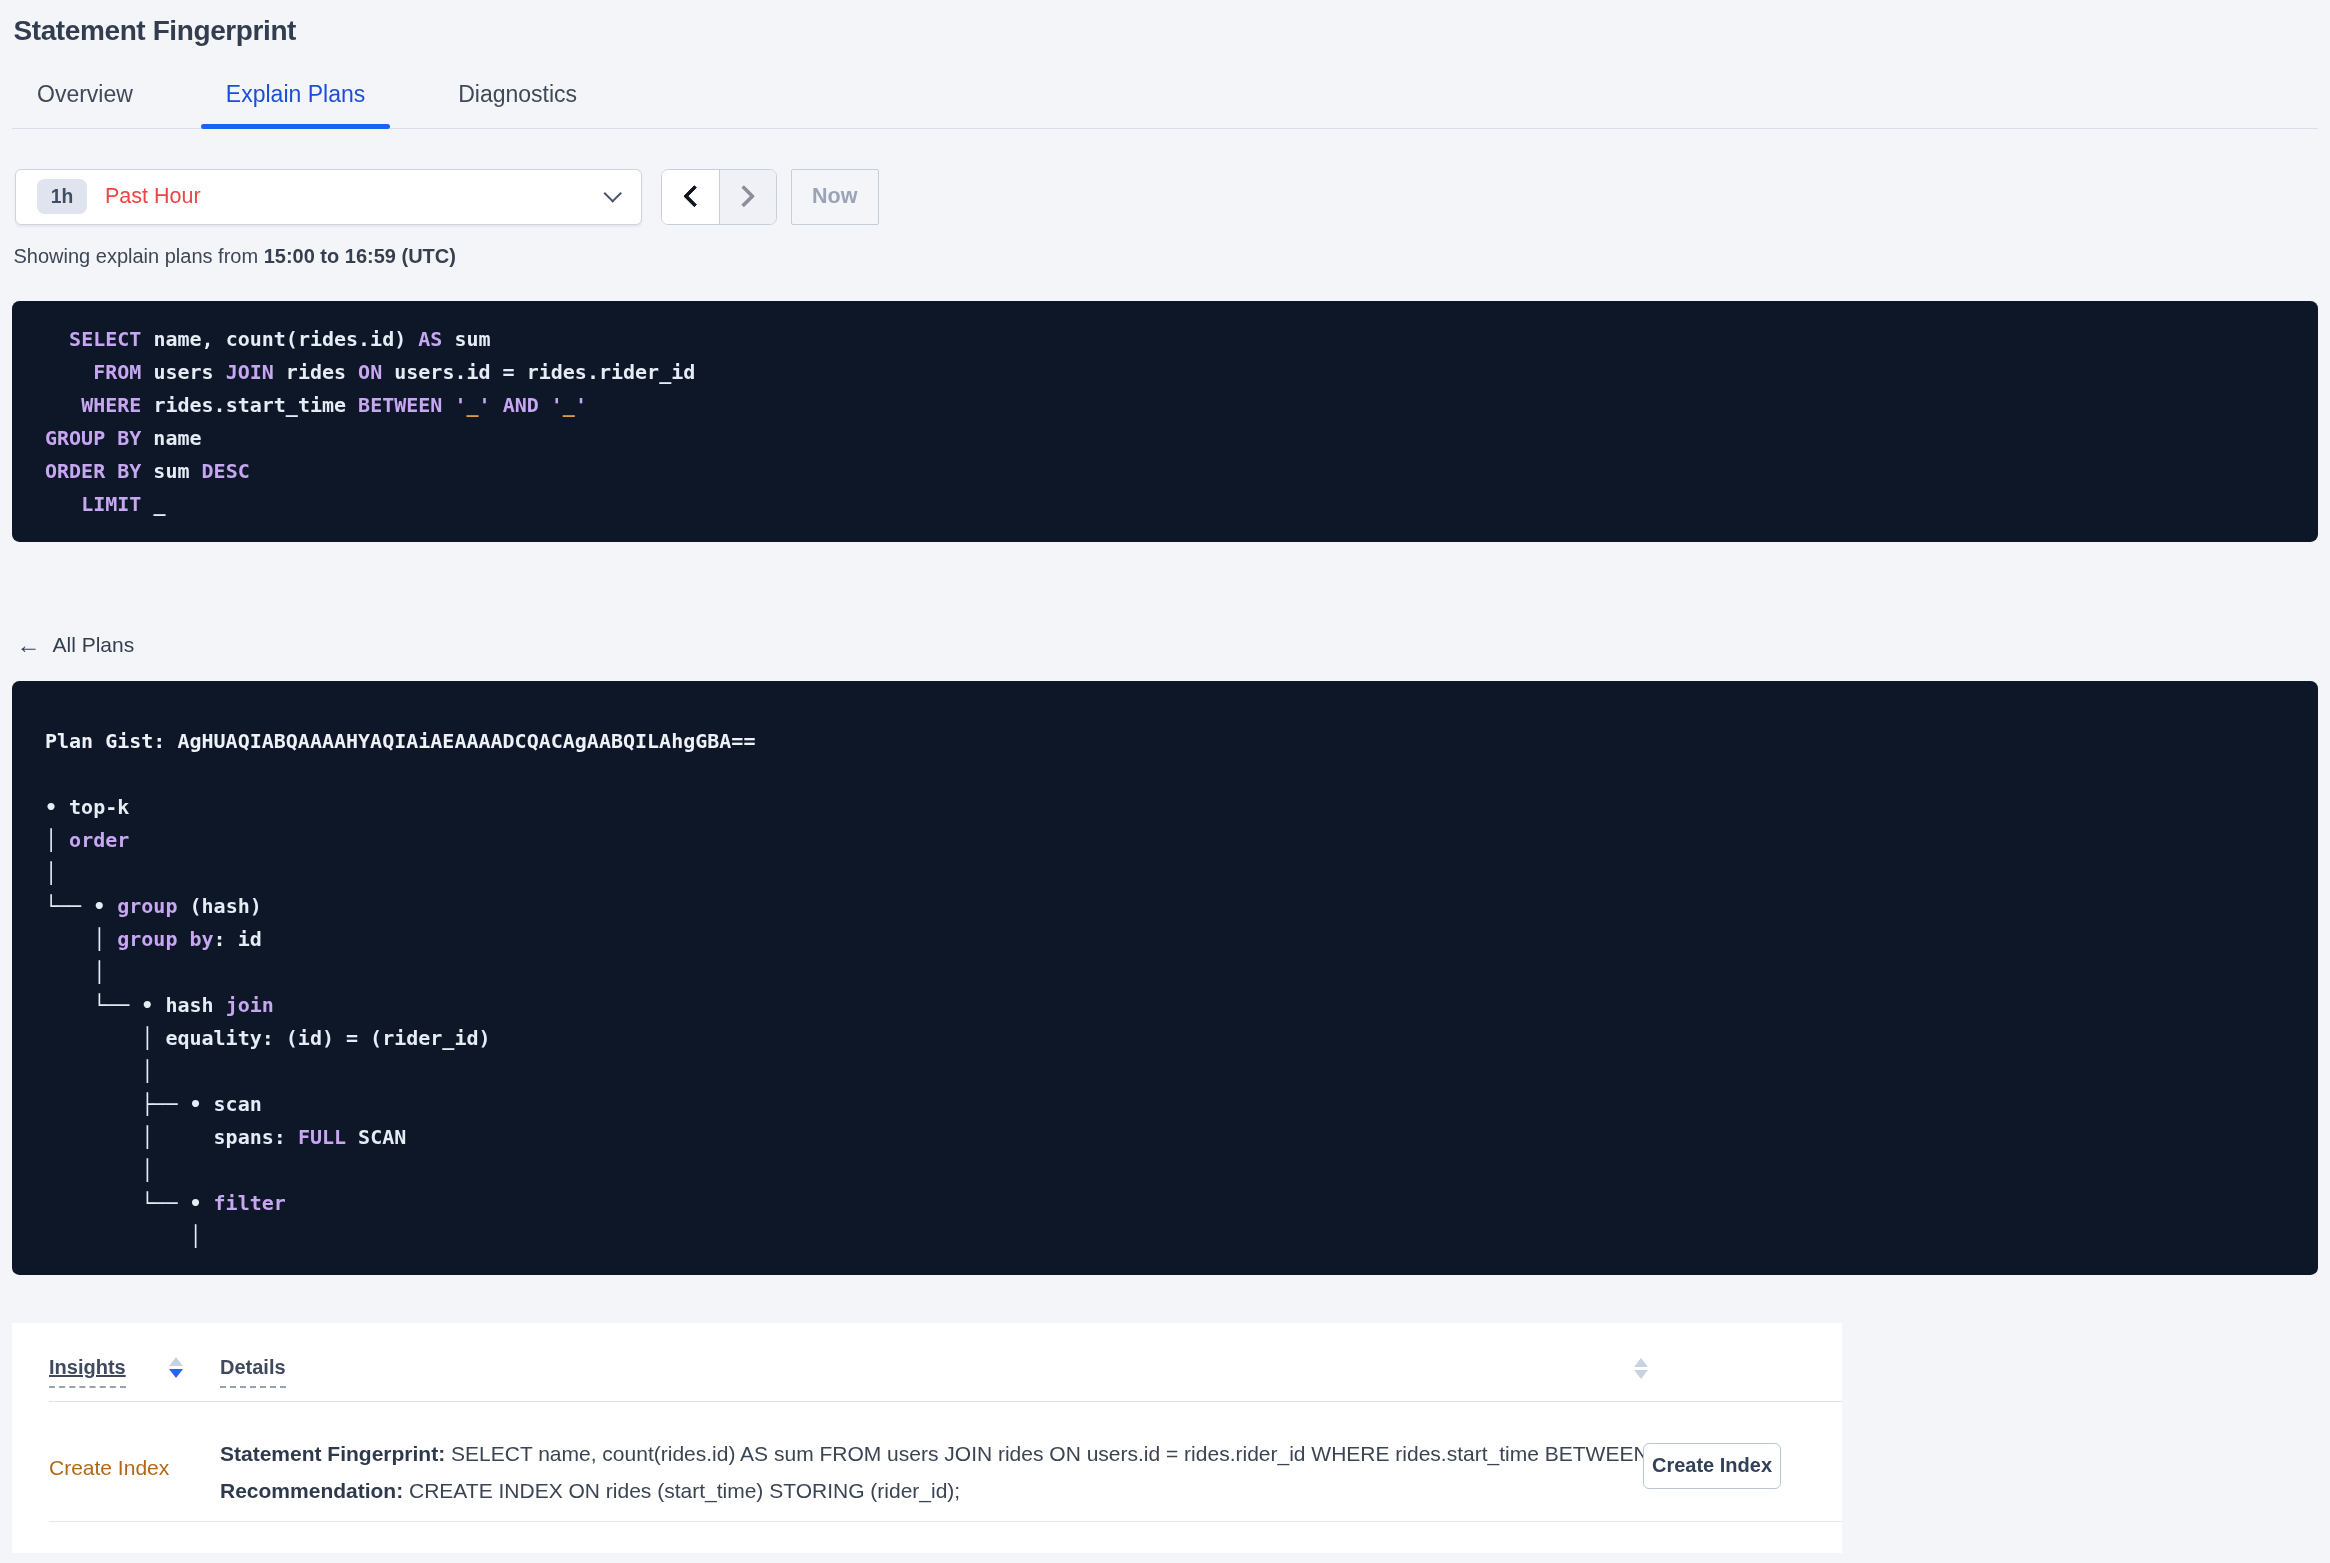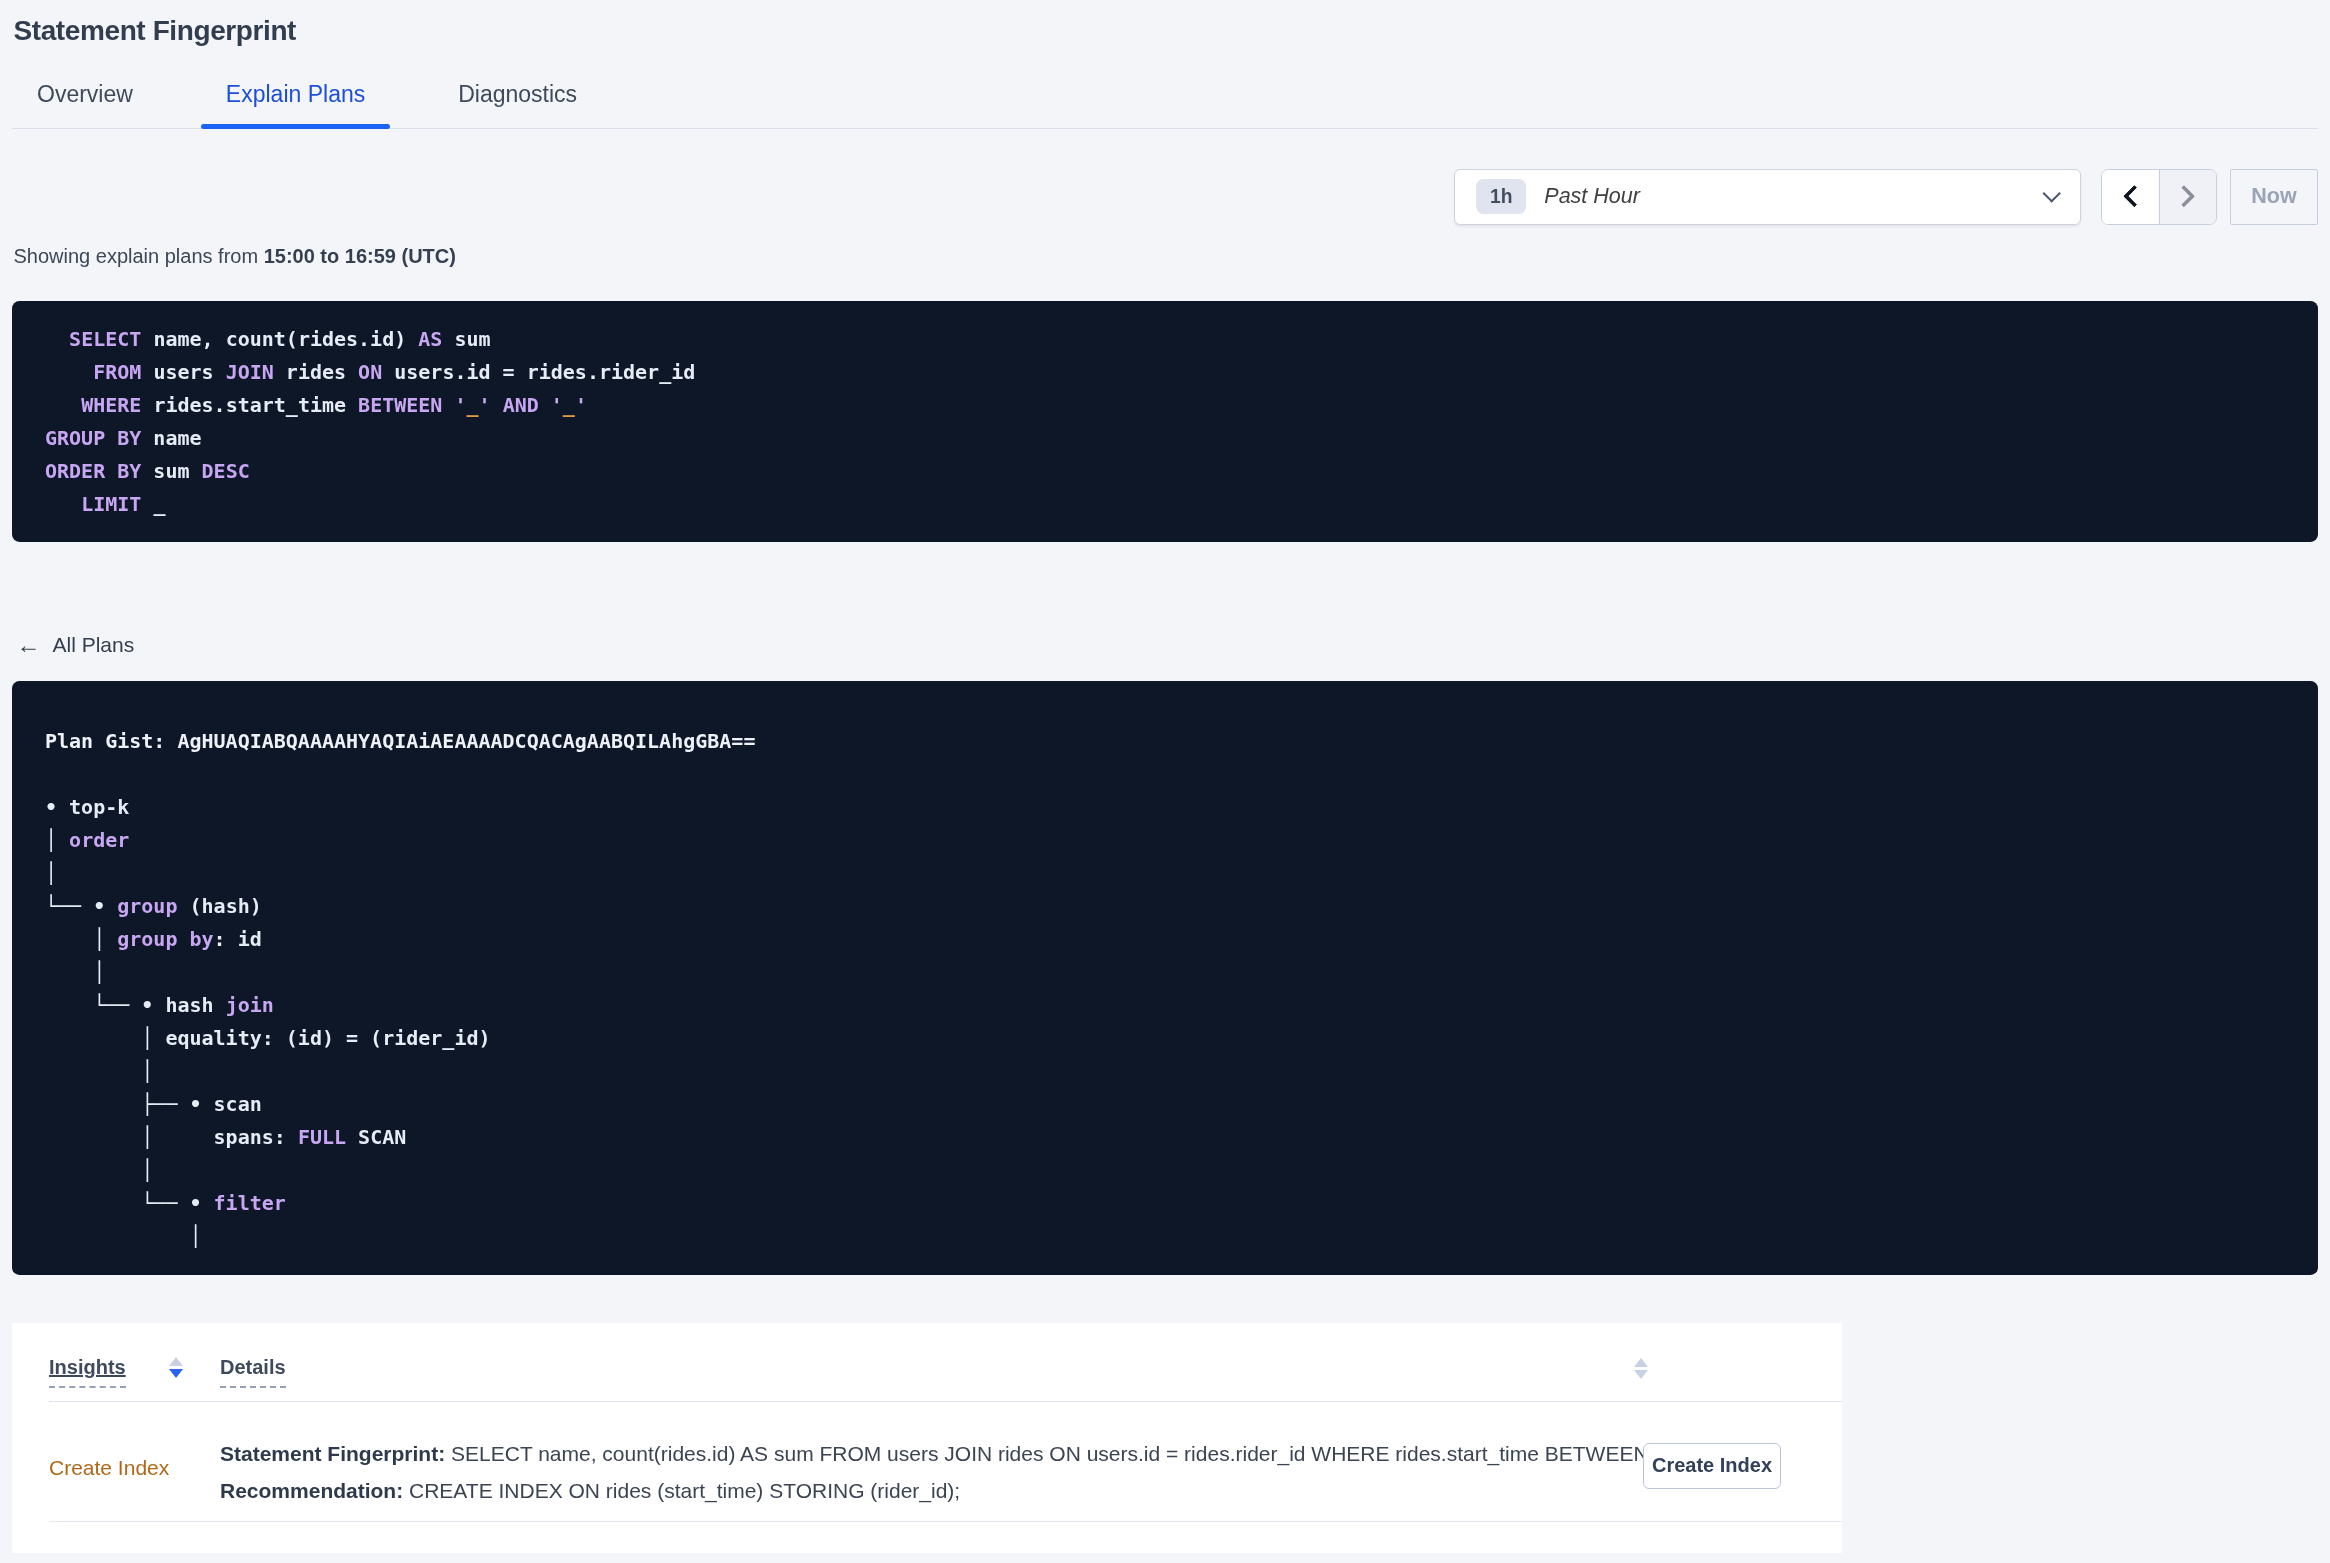--- a/index.html
+++ b/index.html
@@ -31,39 +31,39 @@
     padding:15px 25px 19.3px 25px;
     position:relative; cursor:pointer;
   }
   .tab.active { color:#1d4ed8; }
   .tab.active::after {
     content:""; position:absolute; left:0; right:0; bottom:-1.5px;
     height:5.2px; background:#1b63f4; border-radius:3px;
   }
 
   
-  .toolbar { margin-top:40px; display:flex; align-items:center;justify-content:flex-end; }
+  .toolbar { margin-top:40px; display:flex; align-items:center; }
   .time-dropdown {
     margin-left:3px;
     width:627px; height:56px;
     background:#ffffff;
     border:0.7px solid #cdd4e0; border-radius:6px;
     box-shadow:0 1.5px 2.2px rgba(60,70,90,0.08);
     display:flex; align-items:center;
     padding:0 22px 0 21px;
     cursor:pointer;
   }
   .time-badge {
     width:50px; height:35px; border-radius:7.4px;
     background:#dfe4ef; color:#414d62;
     font-size:19.3px; font-weight:bold;
     display:flex; align-items:center; justify-content:center;
     margin-right:18px;
   }
-  .time-label { font-size:21.5px; color:#404040; flex:1;font-style:italic; }
+  .time-label { font-size:21.5px; color:#ef4444; flex:1; }
   .chv {
     display:inline-block; width:13.4px; height:13.4px;
     border-style:solid; border-color:#46536a;
     border-width:0 2.2px 2.2px 0;
   }
   .chv-down { transform:rotate(45deg); margin-top:-6px; }
   .pager {
     margin-left:19.3px; display:flex;
     border:1.5px solid #c5cdde; border-radius:7.4px; overflow:hidden;
     height:56px;

